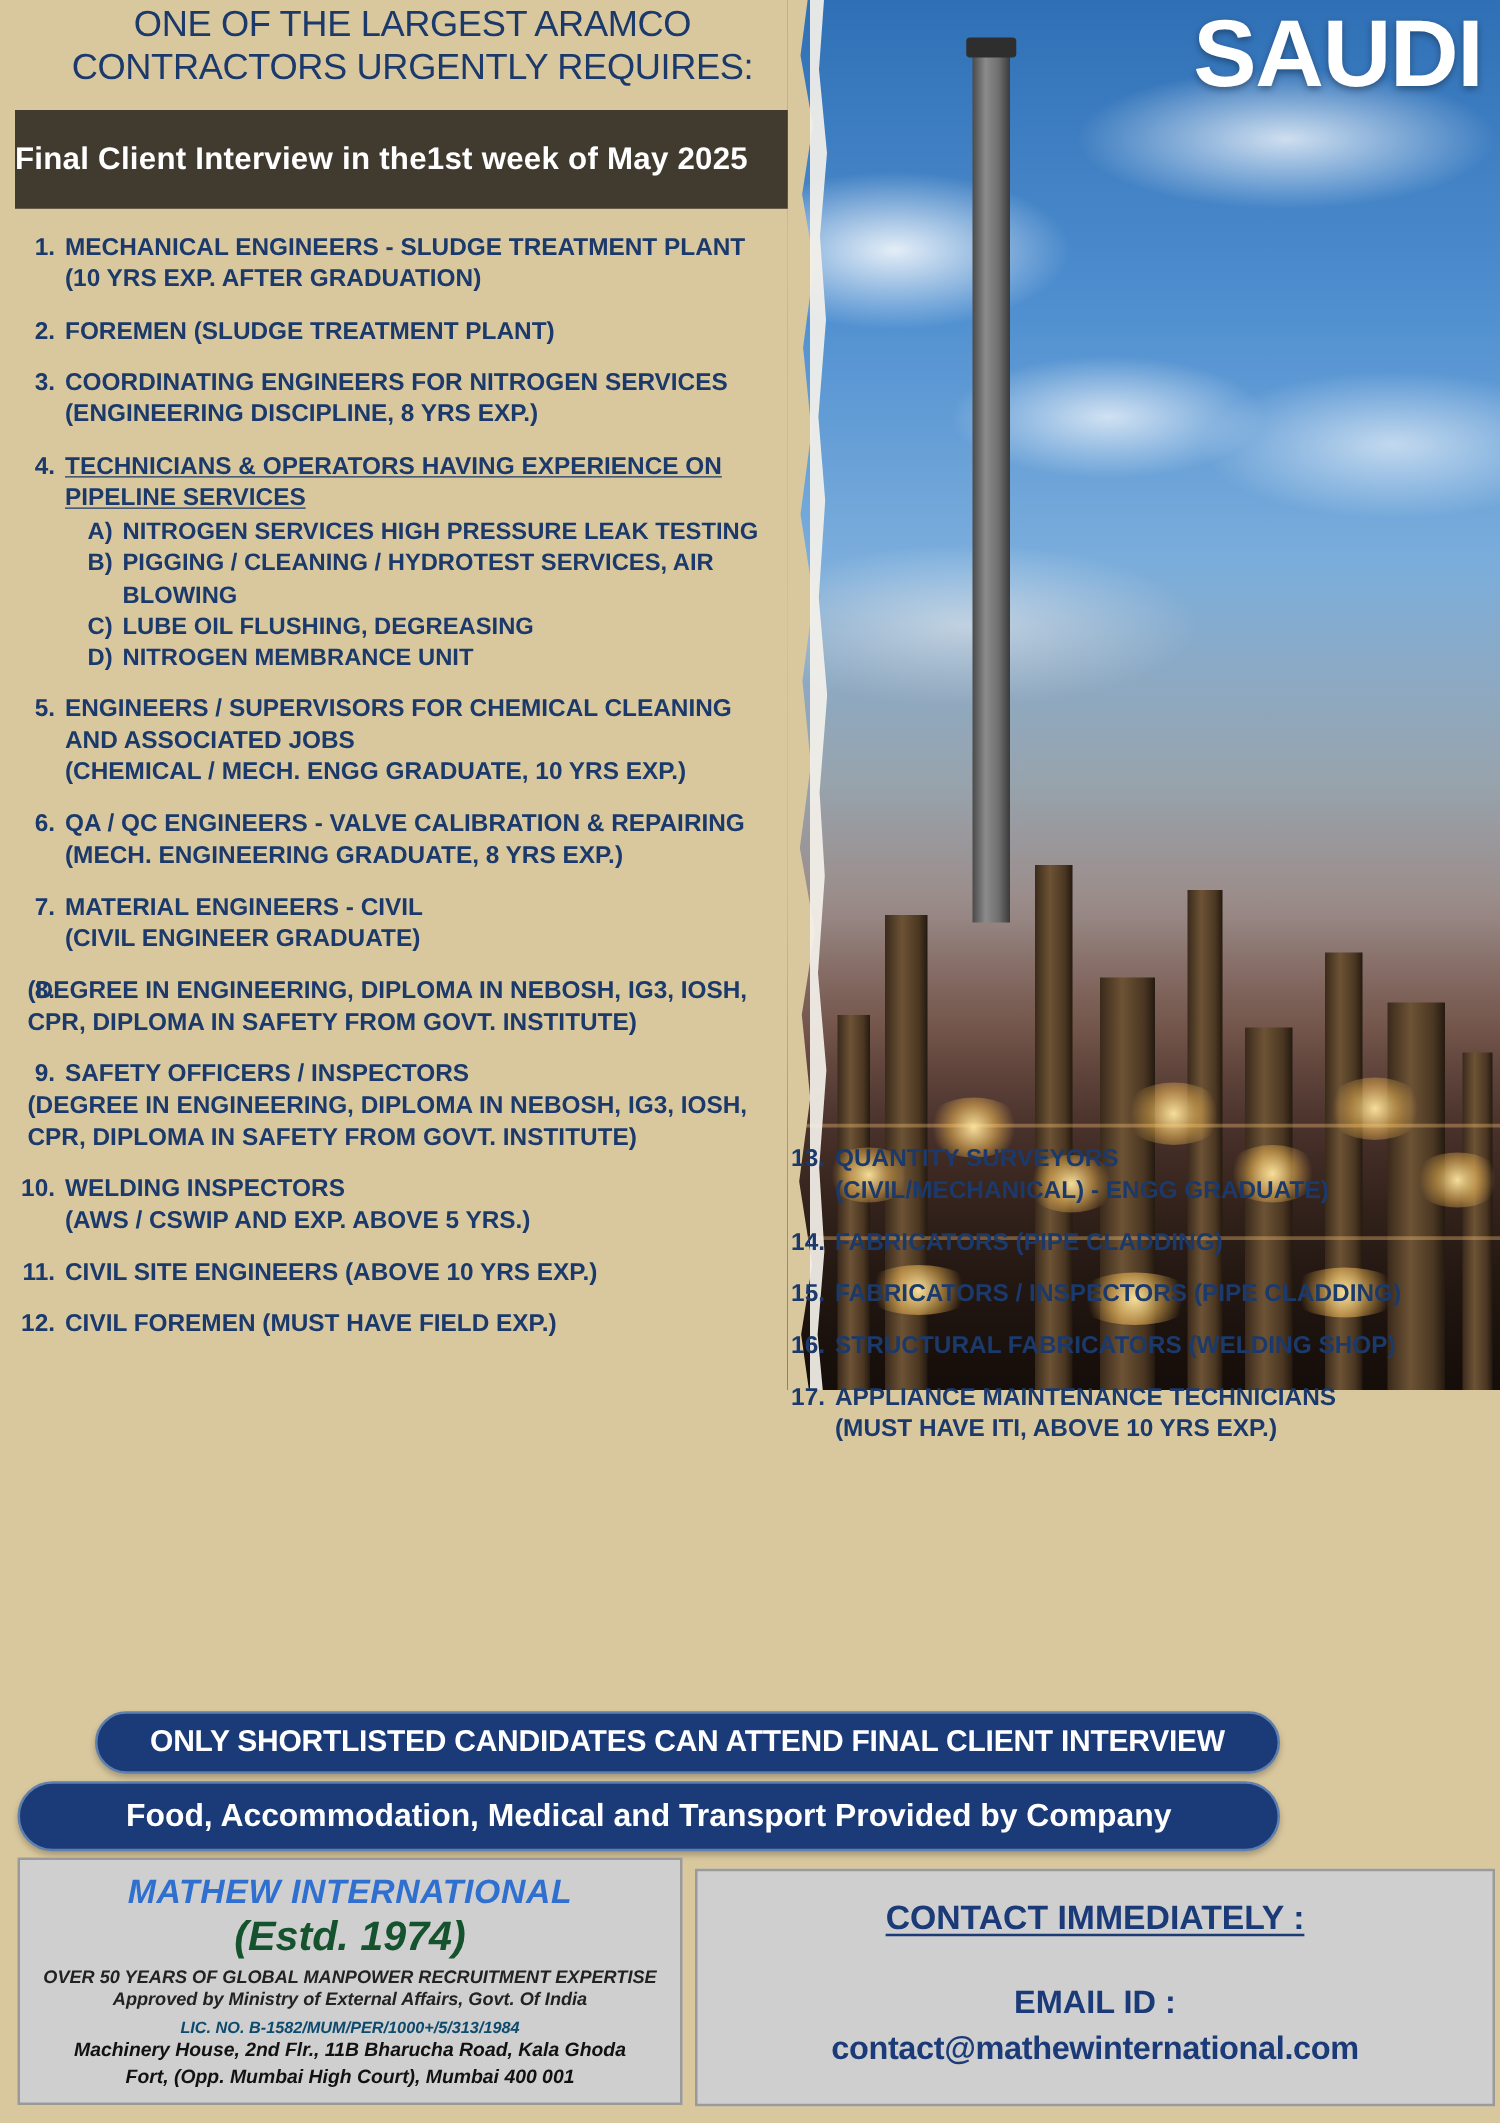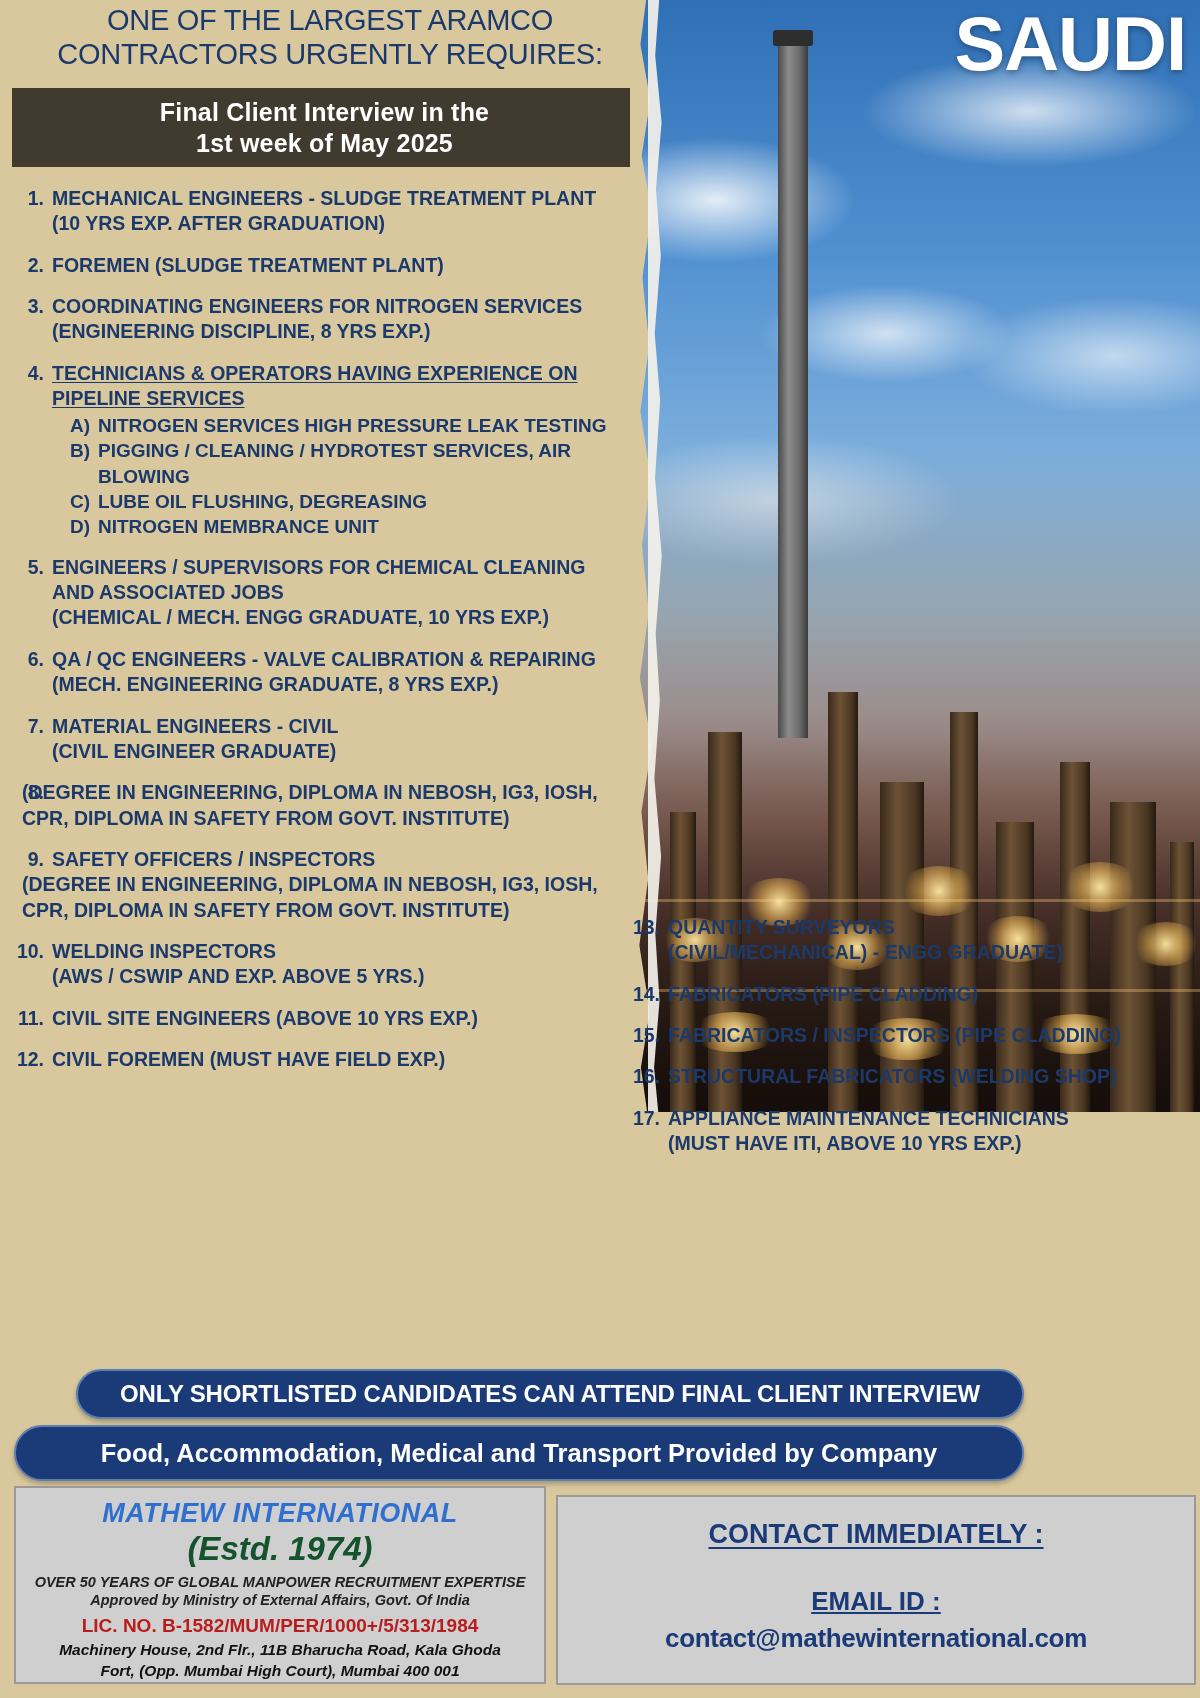--- a/index.html
+++ b/index.html
@@ -29,23 +29,22 @@
     letter-spacing: -0.3px;
   }
   .date-band {
     position: absolute;
     top: 88px;
     left: 12px;
     width: 625px;
     height: 79px;
     background: #403a2f;
     display: flex;
-    flex-direction: column;
+    flex-direction: row;
     align-items: center;
-    justify-content: center;
     box-sizing: border-box;
   }
   .date-band .line {
     color: #ffffff;
     font-weight: bold;
     font-size: 25px;
     line-height: 1.22;
     letter-spacing: 0.2px;
     text-align: center;
   }
@@ -299,23 +298,24 @@
     margin-top: 4px;
   }
   #company-box .capprov {
     color: #222222;
     font-weight: bold;
     font-style: italic;
     font-size: 14.5px;
     line-height: 1.35;
   }
   #company-box .clic {
-    color: #b91c1c;
-    font-weight: bold;
-    font-size: 19px;
+    color: #0c4a6e;
+    font-weight: bold;
+    font-style: italic;
+    font-size: 13px;
     line-height: 1.4;
     margin-top: 2px;
   }
   #company-box .caddr {
     color: #111111;
     font-weight: bold;
     font-style: italic;
     font-size: 15.5px;
     line-height: 1.35;
   }
@@ -332,21 +332,20 @@
     font-weight: bold;
     font-size: 27px;
     text-decoration: underline;
     text-underline-offset: 4px;
   }
   #contact-box .cemaillbl {
     color: #1b3a78;
     font-weight: bold;
     font-size: 26px;
     margin-top: 36px;
-    text-decoration: underline;
   }
   #contact-box .cemail {
     color: #1b3a78;
     font-weight: bold;
     font-size: 26px;
     margin-top: 6px;
     letter-spacing: -0.3px;
   }
 </style>
 </head>

